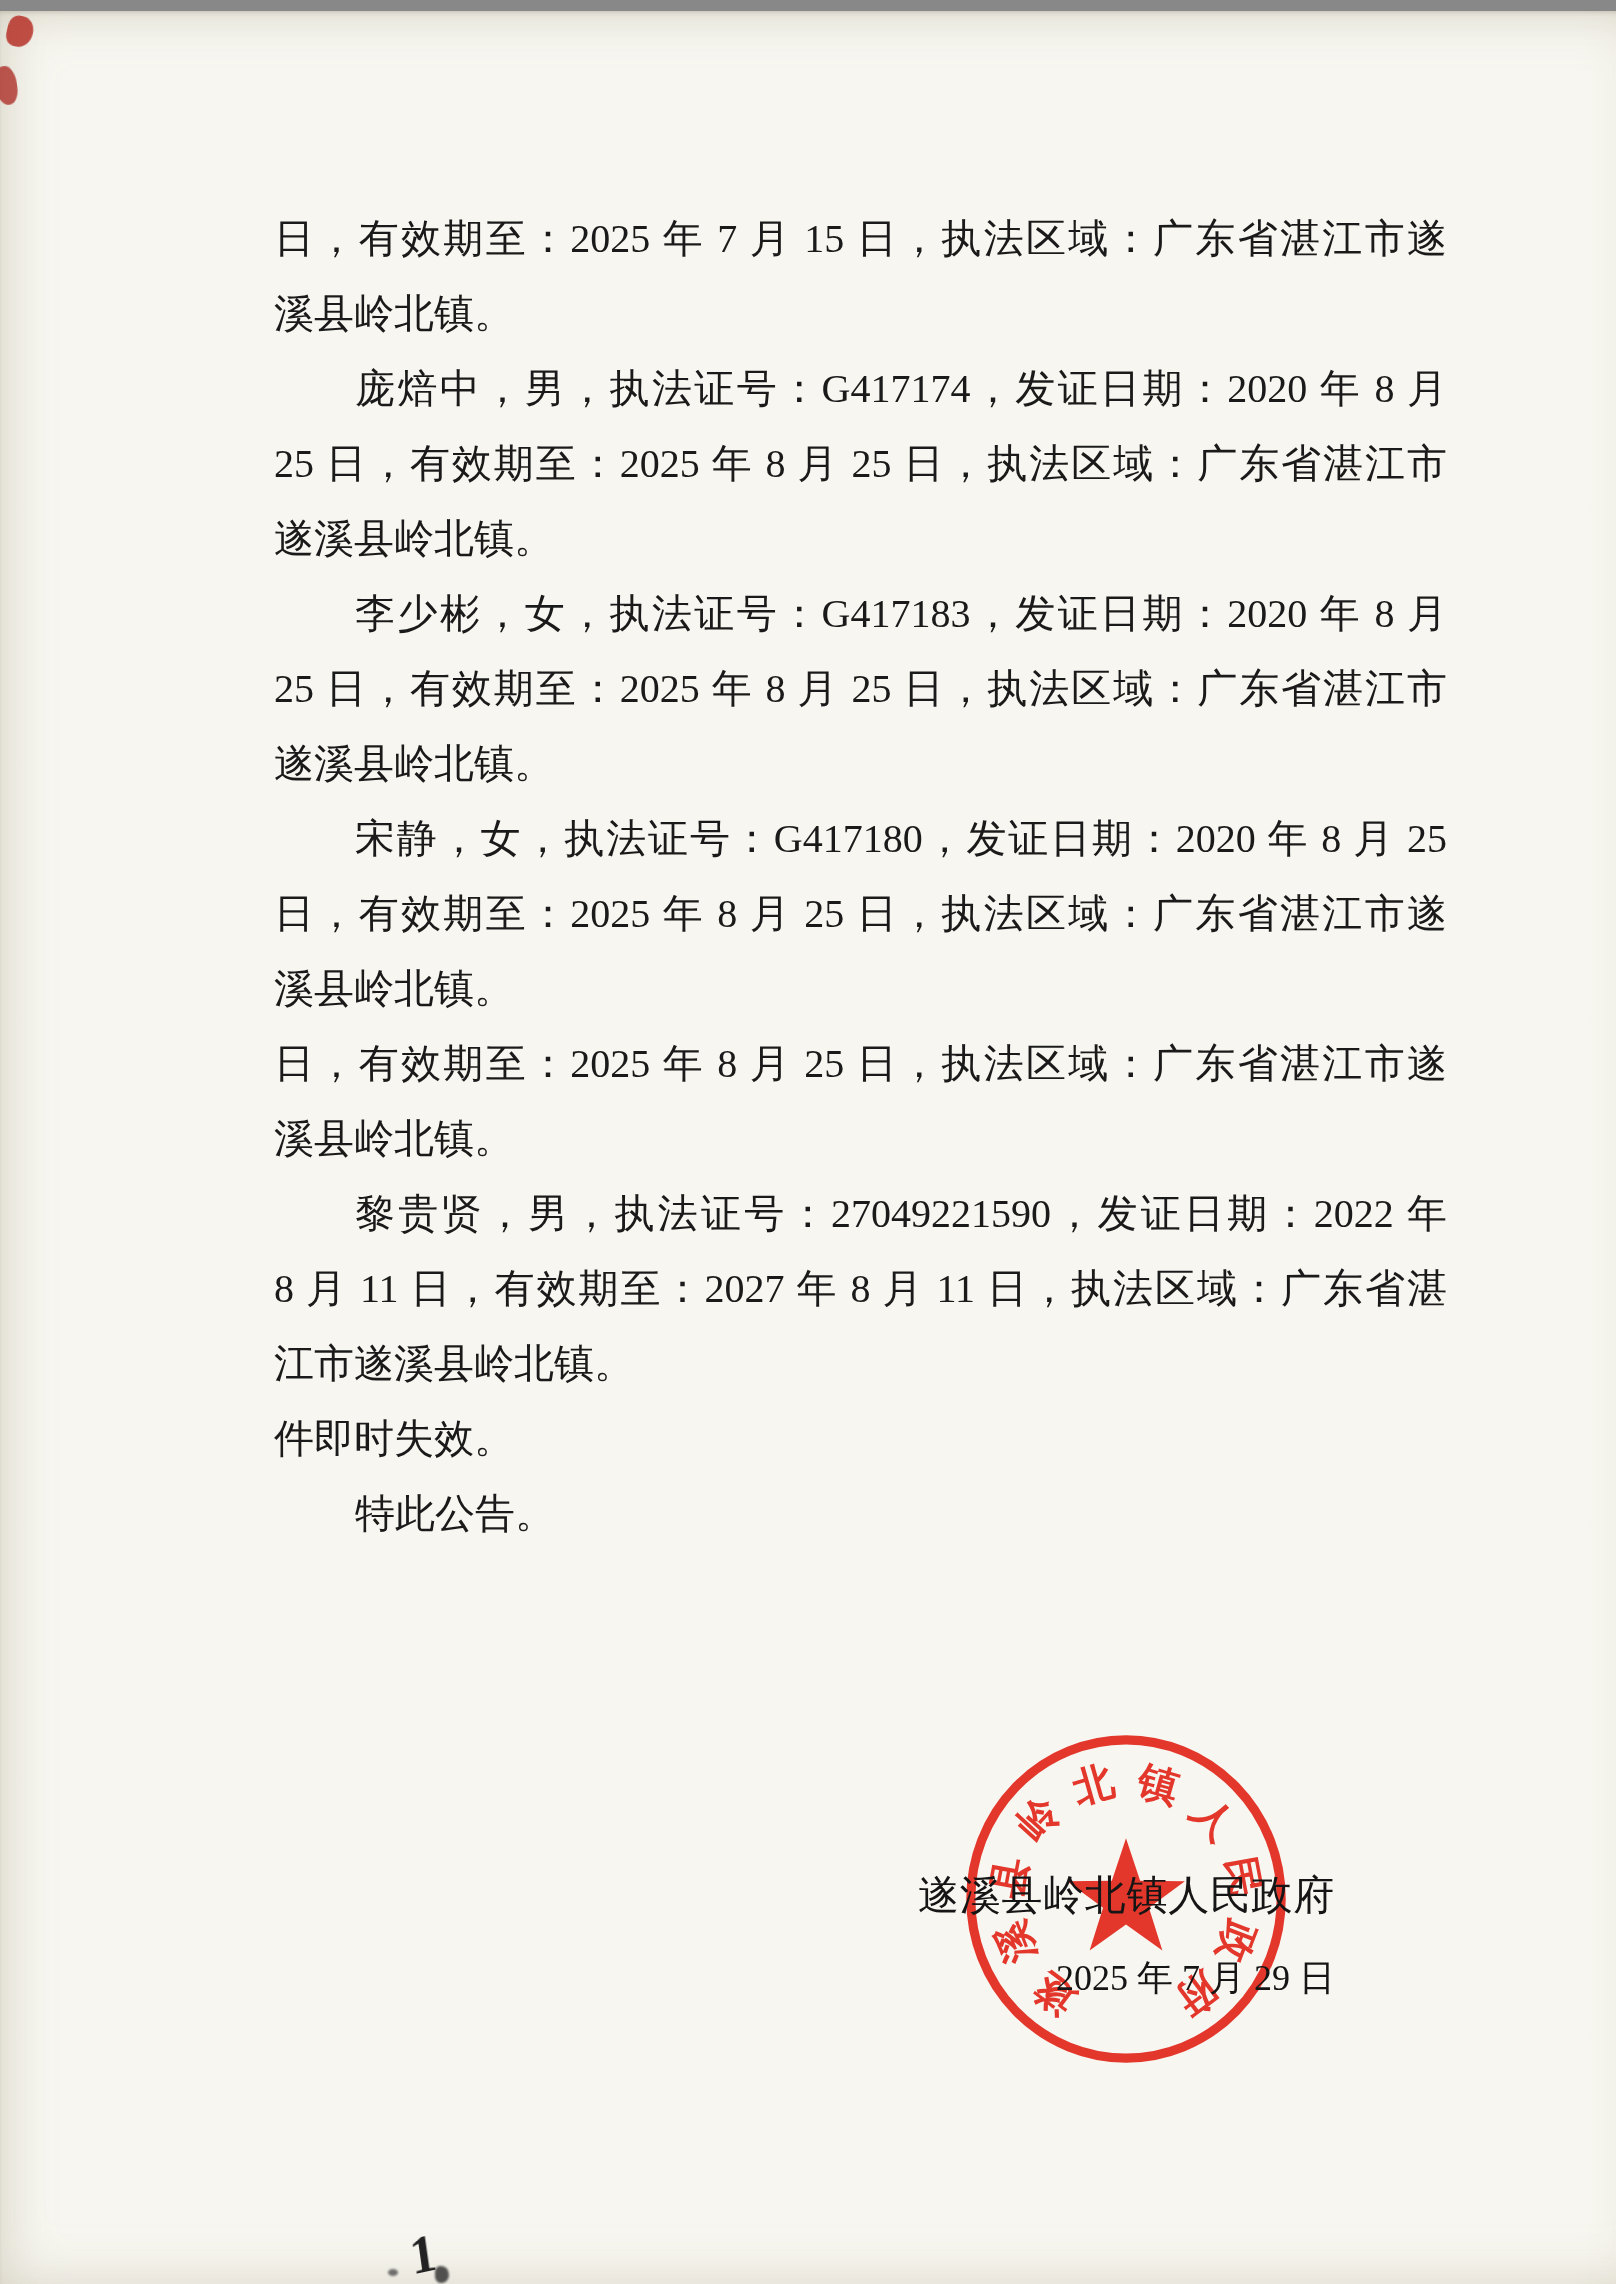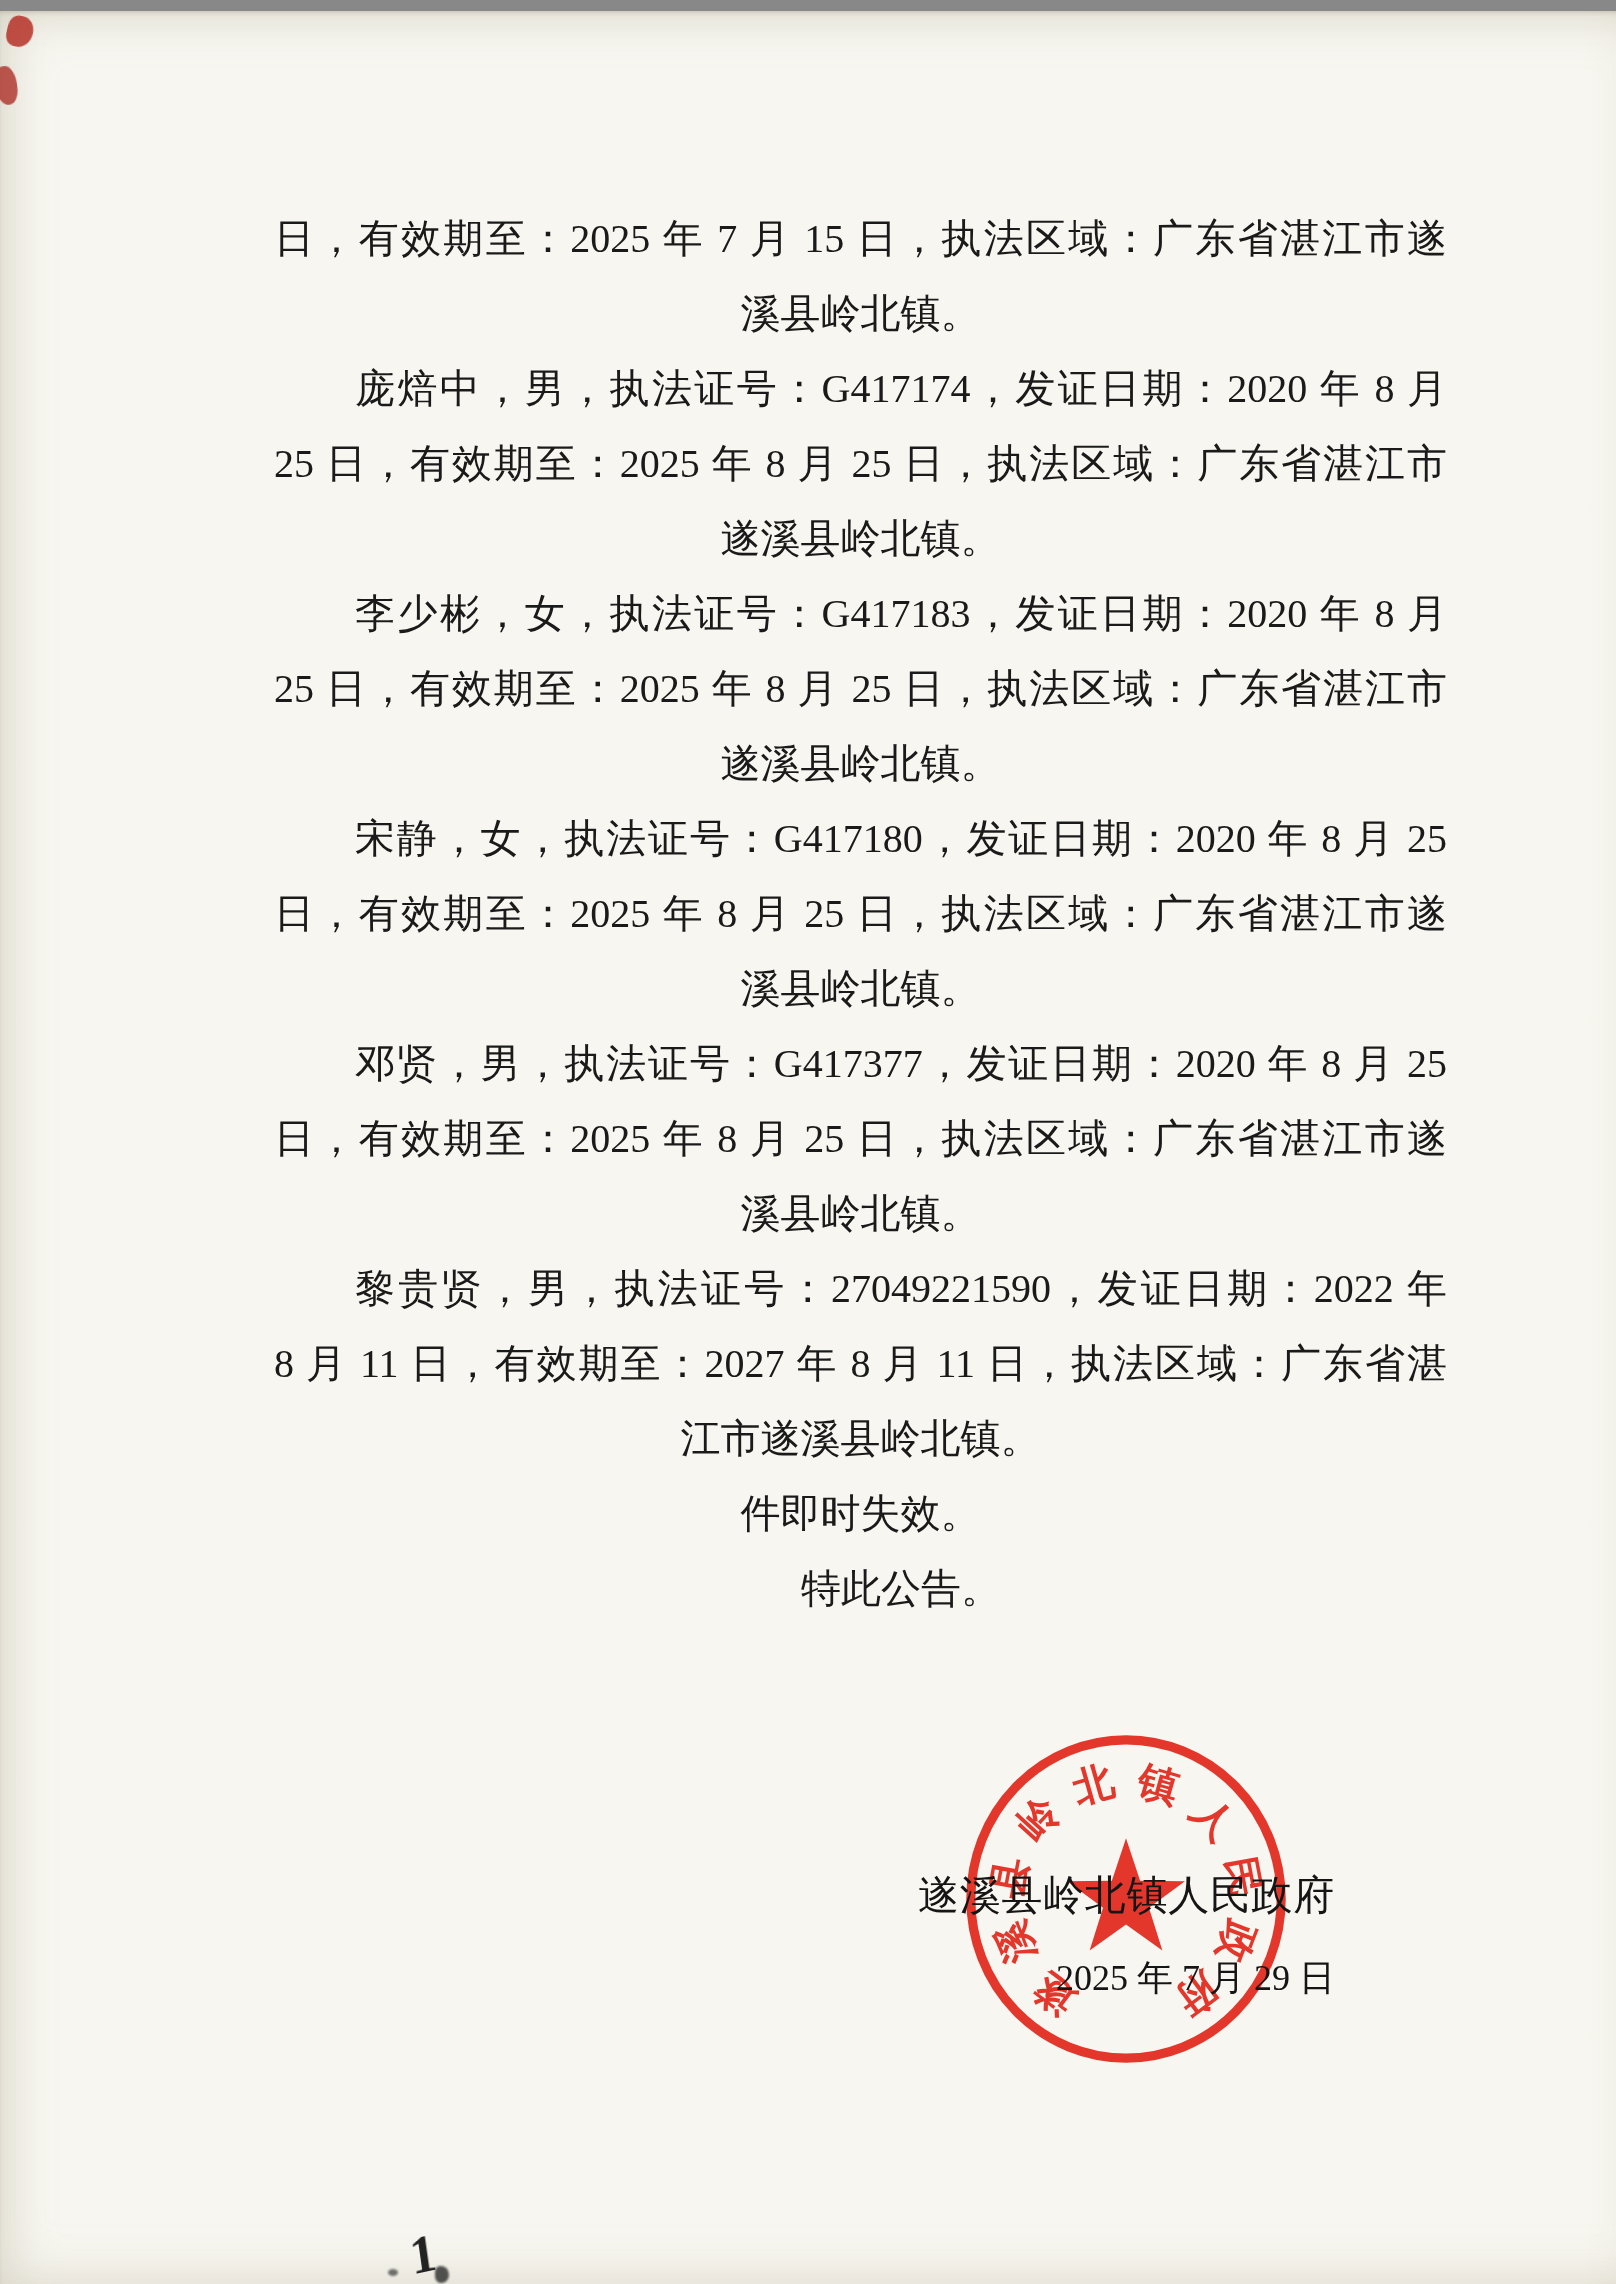--- a/index.html
+++ b/index.html
@@ -21,21 +21,21 @@
       inset 0 3.3px 5.2px -2.6px rgba(120,110,90,.35),
       inset -18px 0 36px rgba(165,155,130,.16),
       inset 0 -26px 52px rgba(200,190,160,.10);
   }
   
   .textblock {
     position:absolute; left:274px; top:190px; width:1173px;
     font-size:40px; line-height:75px; color:#1a1a1a;
     text-rendering:optimizeLegibility;
   }
-  .line { text-align:center; }
+  .line { text-align:left; }
   .line.just { text-align:justify; text-align-last:justify; }
   .line.indent { text-indent:81px; }
   
   .sigblock {
     position:absolute; left:866px; top:1855px; width:469px;
     text-align:right; color:#151515; z-index:3;
   }
   .sig-name { font-size:41px; line-height:59px; letter-spacing:0.7px; }
   .sig-date { font-size:36px; line-height:59px; margin-top:24px; }
   
@@ -87,21 +87,20 @@
       <div class="line">溪县岭北镇。</div>
       <div class="line indent just">庞焙中，男，执法证号：G417174，发证日期：2020 年 8 月</div>
       <div class="line just">25 日，有效期至：2025 年 8 月 25 日，执法区域：广东省湛江市</div>
       <div class="line">遂溪县岭北镇。</div>
       <div class="line indent just">李少彬，女，执法证号：G417183，发证日期：2020 年 8 月</div>
       <div class="line just">25 日，有效期至：2025 年 8 月 25 日，执法区域：广东省湛江市</div>
       <div class="line">遂溪县岭北镇。</div>
       <div class="line indent just">宋静，女，执法证号：G417180，发证日期：2020 年 8 月 25</div>
       <div class="line just">日，有效期至：2025 年 8 月 25 日，执法区域：广东省湛江市遂</div>
       <div class="line">溪县岭北镇。</div>
-      <div class="line indent just">邓贤，男，执法证号：G417377，发证日期：2020 年 8 月 25</div>
       <div class="line just">日，有效期至：2025 年 8 月 25 日，执法区域：广东省湛江市遂</div>
       <div class="line">溪县岭北镇。</div>
       <div class="line indent just">黎贵贤，男，执法证号：27049221590，发证日期：2022 年</div>
       <div class="line just">8 月 11 日，有效期至：2027 年 8 月 11 日，执法区域：广东省湛</div>
       <div class="line">江市遂溪县岭北镇。</div>
       <div class="line">件即时失效。</div>
       <div class="line indent">特此公告。</div>
     </div>
 
   <div class="seal">

